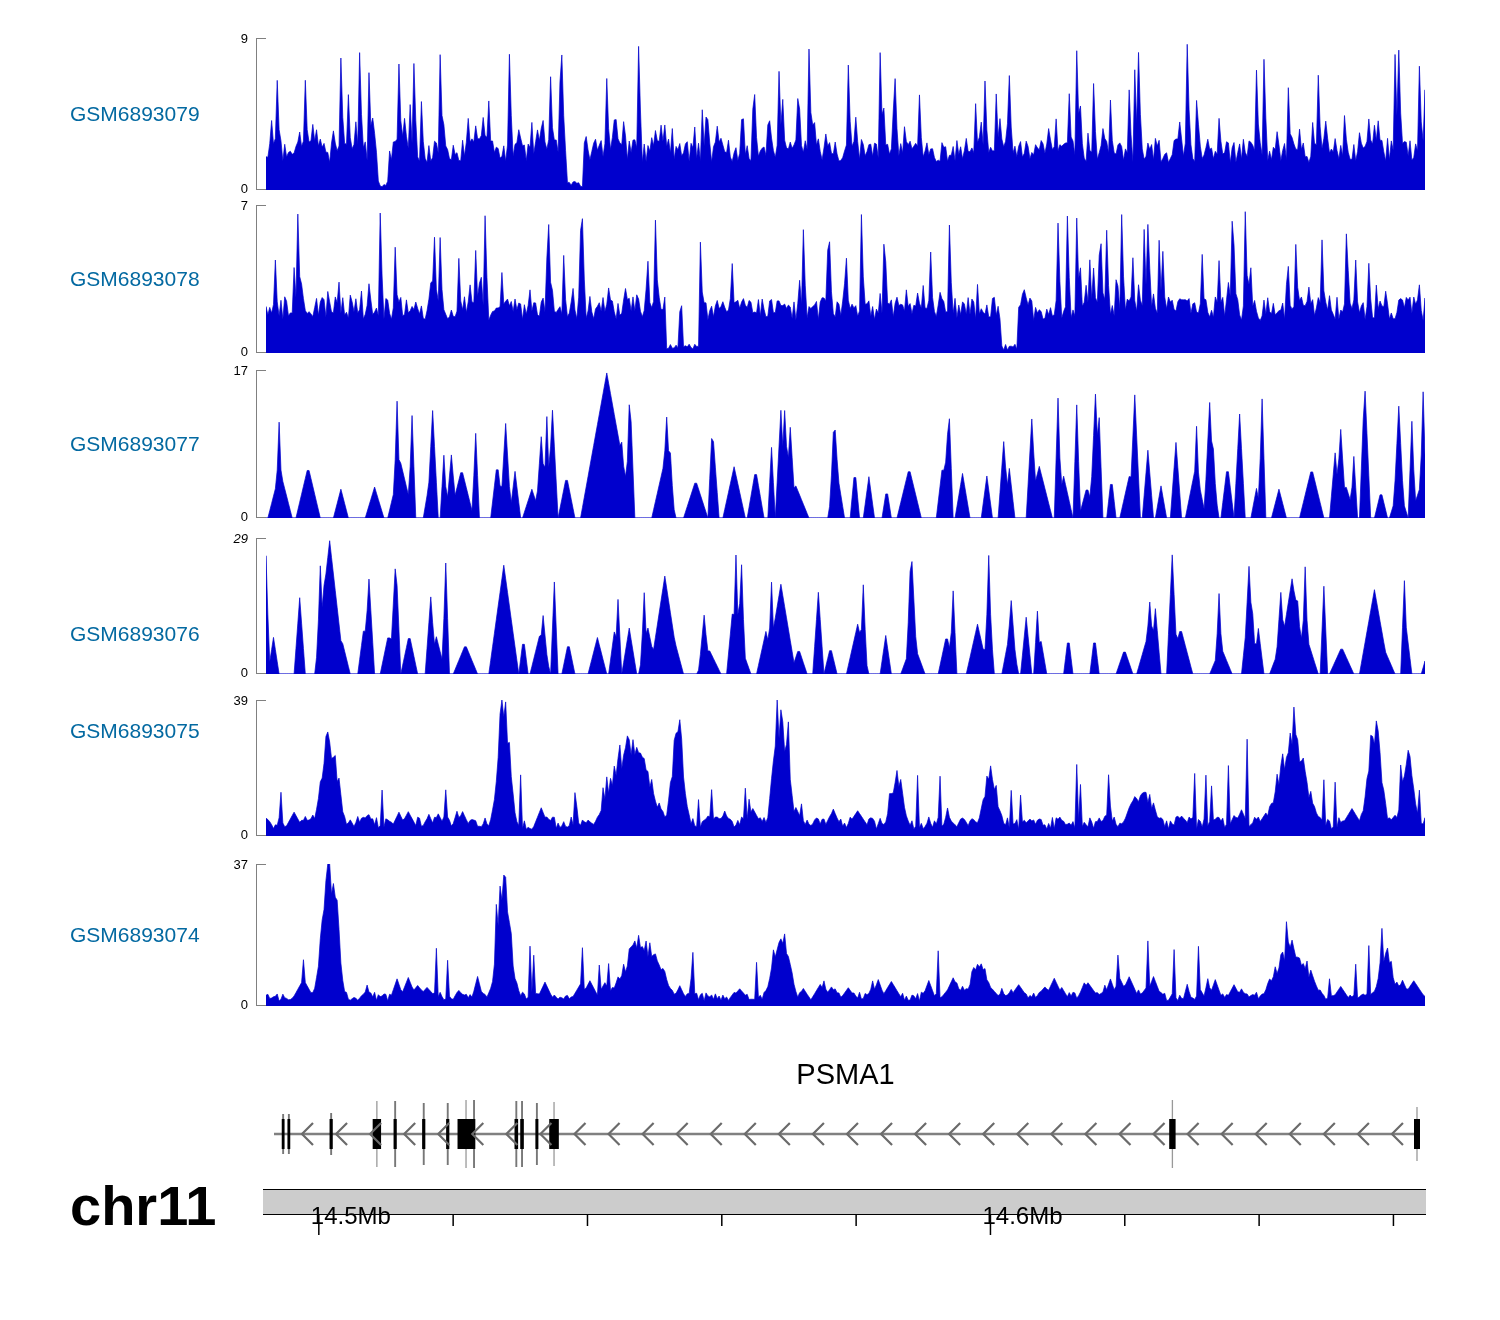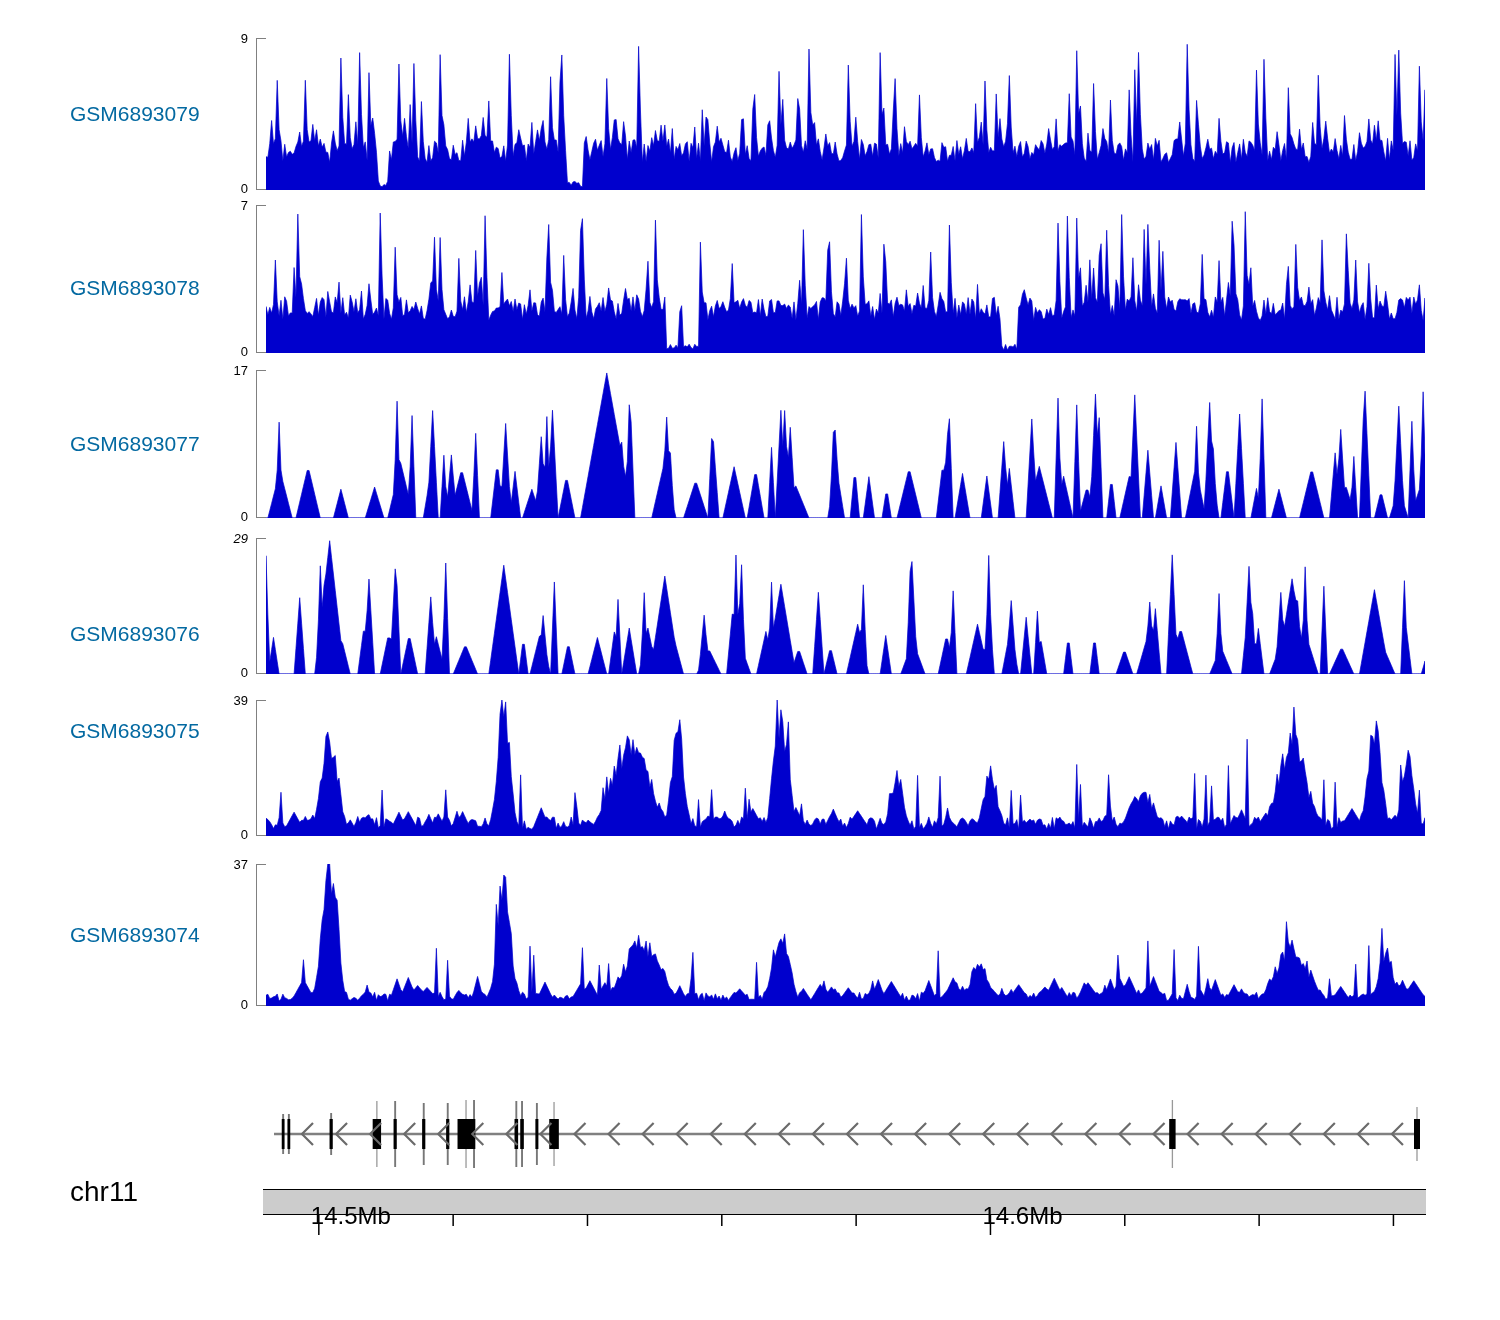--- a/index.html
+++ b/index.html
@@ -83,24 +83,25 @@
     width: 1159px;
     height: 78px;
   }
   .gene-model svg { display: block; }
 
   
   .chrom-label {
     position: absolute;
     left: 70px;
     top: 1178px;
-    font-size: 28px;
+    font-size: 56px;
     line-height: 1;
     color: #000;
     white-space: nowrap;
+    font-weight: bold;
   }
   .ideogram {
     position: absolute;
     left: 263px;
     top: 1189px;
     width: 1163px;
     height: 26px;
     background: #cccccc;
     border-top: 1.6px solid #000000;
     border-bottom: 1.6px solid #000000;
@@ -133,21 +134,21 @@
       <div class="axis-bracket" style="top: 38px; height: 152px;"></div>
       <div class="axis-max" style="top: 32px;">9</div>
       <div class="axis-min" style="top: 182px;">0</div>
       <div class="plot" style="top: 38px; height: 152px;">
         <svg viewBox="0 0 1159 152" preserveAspectRatio="none" width="1159" height="152">
           <path d="M 0 152 L 0.00 118.75 L 1.87 119.22 L 3.74 105.66 L 5.62 82.50 L 7.49 105.66 L 9.36 100.42 L 11.23 42.37 L 13.11 91.70 L 14.98 102.89 L 16.85 123.10 L 18.72 106.27 L 20.60 118.96 L 22.47 114.40 L 24.34 113.26 L 26.21 116.36 L 28.09 115.07 L 29.96 108.44 L 31.83 104.01 L 33.70 94.03 L 35.58 108.52 L 37.45 103.07 L 39.32 42.25 L 41.19 91.64 L 43.06 104.07 L 44.94 102.80 L 46.81 86.40 L 48.68 102.80 L 50.55 91.75 L 52.43 108.03 L 54.30 101.11 L 56.17 109.19 L 58.04 105.39 L 59.92 114.16 L 61.79 114.43 L 63.66 124.49 L 65.53 105.00 L 67.41 92.86 L 69.28 105.08 L 71.15 112.68 L 73.02 107.98 L 74.89 20.02 L 76.77 79.41 L 78.64 105.39 L 80.51 106.13 L 82.38 56.63 L 84.26 99.55 L 86.13 110.75 L 88.00 106.54 L 89.87 83.81 L 91.75 106.54 L 93.62 14.62 L 95.49 76.44 L 97.36 109.49 L 99.24 103.88 L 101.11 122.19 L 102.98 34.67 L 104.85 87.47 L 106.73 80.00 L 108.60 95.31 L 110.47 114.21 L 112.34 142.95 L 114.21 147.89 L 116.09 148.79 L 117.96 146.56 L 119.83 147.43 L 121.70 143.25 L 123.58 112.97 L 125.45 121.67 L 127.32 104.00 L 129.19 103.57 L 131.07 101.26 L 132.94 26.01 L 134.81 82.71 L 136.68 98.26 L 138.56 80.35 L 140.43 98.26 L 142.30 110.42 L 144.17 66.58 L 146.05 105.02 L 147.92 25.51 L 149.79 82.43 L 151.66 118.84 L 153.53 123.23 L 155.41 63.56 L 157.28 103.36 L 159.15 120.33 L 161.02 124.60 L 162.90 107.59 L 164.77 122.98 L 166.64 119.62 L 168.51 103.20 L 170.39 104.92 L 172.26 114.99 L 174.13 16.67 L 176.00 77.57 L 177.88 86.75 L 179.75 107.97 L 181.62 111.60 L 183.49 120.61 L 185.37 121.72 L 187.24 107.21 L 189.11 116.40 L 190.98 114.70 L 192.85 122.39 L 194.73 122.74 L 196.60 102.22 L 198.47 118.04 L 200.34 104.26 L 202.22 80.39 L 204.09 104.12 L 205.96 100.85 L 207.83 103.91 L 209.71 87.87 L 211.58 100.57 L 213.45 100.92 L 215.32 97.59 L 217.20 79.45 L 219.07 97.59 L 220.94 99.24 L 222.81 62.95 L 224.68 103.02 L 226.56 102.98 L 228.43 114.56 L 230.30 109.15 L 232.17 110.50 L 234.05 120.12 L 235.92 118.46 L 237.79 107.83 L 239.66 123.13 L 241.54 107.06 L 243.41 16.25 L 245.28 77.34 L 247.15 118.24 L 249.03 106.29 L 250.90 104.73 L 252.77 91.72 L 254.64 99.96 L 256.52 107.79 L 258.39 106.99 L 260.26 122.73 L 262.13 106.04 L 264.00 109.60 L 265.88 84.43 L 267.75 115.83 L 269.62 103.77 L 271.49 91.91 L 273.37 102.57 L 275.24 90.32 L 277.11 82.48 L 278.98 103.91 L 280.86 111.22 L 282.73 101.64 L 284.60 38.72 L 286.47 89.69 L 288.35 101.96 L 290.22 101.97 L 292.09 114.04 L 293.96 44.09 L 295.84 16.98 L 297.71 77.74 L 299.58 112.64 L 301.45 144.39 L 303.32 144.42 L 305.20 147.16 L 307.07 143.89 L 308.94 143.51 L 310.81 145.25 L 312.69 144.73 L 314.56 148.24 L 316.43 148.83 L 318.30 104.99 L 320.18 98.52 L 322.05 111.89 L 323.92 121.84 L 325.79 113.51 L 327.67 105.18 L 329.54 101.21 L 331.41 112.22 L 333.28 107.28 L 335.16 102.59 L 337.03 118.53 L 338.90 105.75 L 340.77 40.51 L 342.64 90.68 L 344.52 111.47 L 346.39 99.45 L 348.26 81.93 L 350.13 81.59 L 352.01 100.76 L 353.88 105.05 L 355.75 106.43 L 357.62 83.65 L 359.50 97.88 L 361.37 121.51 L 363.24 103.02 L 365.11 114.56 L 366.99 102.08 L 368.86 101.87 L 370.73 109.64 L 372.60 8.38 L 374.47 73.01 L 376.35 124.19 L 378.22 106.02 L 380.09 123.40 L 381.96 107.56 L 383.84 113.24 L 385.71 99.66 L 387.58 107.42 L 389.45 92.56 L 391.33 102.65 L 393.20 103.35 L 395.07 87.13 L 396.94 103.35 L 398.82 86.97 L 400.69 108.18 L 402.56 101.11 L 404.43 115.10 L 406.31 90.54 L 408.18 121.27 L 410.05 108.38 L 411.92 111.69 L 413.79 105.54 L 415.67 118.00 L 417.54 114.72 L 419.41 105.91 L 421.28 103.69 L 423.16 123.43 L 425.03 105.32 L 426.90 109.87 L 428.77 88.99 L 430.65 120.50 L 432.52 105.21 L 434.39 122.69 L 436.26 71.74 L 438.14 107.86 L 440.01 79.01 L 441.88 81.65 L 443.75 105.10 L 445.63 124.00 L 447.50 108.81 L 449.37 104.12 L 451.24 88.16 L 453.11 104.12 L 454.99 100.25 L 456.86 106.96 L 458.73 113.85 L 460.60 114.55 L 462.48 102.21 L 464.35 119.05 L 466.22 123.49 L 468.09 114.82 L 469.97 109.68 L 471.84 122.51 L 473.71 115.34 L 475.58 81.57 L 477.46 80.84 L 479.33 116.42 L 481.20 107.69 L 483.07 120.41 L 484.95 122.74 L 486.82 71.11 L 488.69 56.50 L 490.56 99.47 L 492.43 118.14 L 494.31 113.01 L 496.18 110.16 L 498.05 108.99 L 499.92 117.38 L 501.80 86.96 L 503.67 82.76 L 505.54 100.07 L 507.41 112.59 L 509.29 119.33 L 511.16 107.35 L 513.03 33.35 L 514.90 86.74 L 516.78 61.36 L 518.65 102.15 L 520.52 109.85 L 522.39 111.01 L 524.26 104.08 L 526.14 110.25 L 528.01 106.95 L 529.88 101.95 L 531.75 60.54 L 533.63 71.08 L 535.50 107.50 L 537.37 114.13 L 539.24 102.76 L 541.12 111.21 L 542.99 11.04 L 544.86 74.47 L 546.73 87.12 L 548.61 84.58 L 550.48 107.06 L 552.35 100.85 L 554.22 113.39 L 556.10 121.77 L 557.97 109.98 L 559.84 95.97 L 561.71 108.21 L 563.58 104.60 L 565.46 115.18 L 567.33 115.99 L 569.20 103.99 L 571.07 115.99 L 572.95 122.96 L 574.82 122.39 L 576.69 119.62 L 578.56 112.97 L 580.44 107.03 L 582.31 27.06 L 584.18 83.28 L 586.05 108.30 L 587.93 103.45 L 589.80 79.17 L 591.67 103.45 L 593.54 121.14 L 595.42 101.48 L 597.29 106.41 L 599.16 117.80 L 601.03 113.59 L 602.90 106.63 L 604.78 106.17 L 606.65 118.29 L 608.52 105.16 L 610.39 106.10 L 612.27 119.90 L 614.14 14.62 L 616.01 76.44 L 617.88 70.06 L 619.76 106.93 L 621.63 106.34 L 623.50 116.23 L 625.37 110.74 L 627.25 73.03 L 629.12 40.61 L 630.99 90.74 L 632.86 117.77 L 634.74 105.62 L 636.61 114.91 L 638.48 88.71 L 640.35 103.39 L 642.22 106.75 L 644.10 103.18 L 645.97 110.84 L 647.84 108.19 L 649.71 105.35 L 651.59 108.34 L 653.46 56.90 L 655.33 99.70 L 657.20 118.86 L 659.08 112.94 L 660.95 104.89 L 662.82 116.77 L 664.69 110.89 L 666.57 110.76 L 668.44 119.51 L 670.31 123.54 L 672.18 122.15 L 674.05 123.27 L 675.93 104.63 L 677.80 109.29 L 679.67 108.72 L 681.54 123.15 L 683.42 117.33 L 685.29 117.17 L 687.16 108.50 L 689.03 122.71 L 690.91 102.56 L 692.78 116.45 L 694.65 108.76 L 696.52 120.75 L 698.40 112.50 L 700.27 100.42 L 702.14 113.32 L 704.01 113.80 L 705.89 109.93 L 707.76 114.64 L 709.63 65.65 L 711.50 104.51 L 713.37 99.16 L 715.25 84.11 L 717.12 106.74 L 718.99 42.98 L 720.86 92.04 L 722.74 114.56 L 724.61 109.31 L 726.48 112.93 L 728.35 112.66 L 730.23 55.95 L 732.10 99.17 L 733.97 80.63 L 735.84 101.03 L 737.72 108.87 L 739.59 103.21 L 741.46 85.75 L 743.33 37.55 L 745.21 89.05 L 747.08 114.67 L 748.95 108.16 L 750.82 118.64 L 752.69 108.23 L 754.57 103.57 L 756.44 119.11 L 758.31 115.36 L 760.18 103.14 L 762.06 108.42 L 763.93 120.78 L 765.80 114.44 L 767.67 116.70 L 769.55 106.68 L 771.42 109.87 L 773.29 111.71 L 775.16 102.56 L 777.04 105.79 L 778.91 115.18 L 780.78 105.94 L 782.65 90.59 L 784.53 101.93 L 786.40 111.59 L 788.27 108.68 L 790.14 80.90 L 792.01 112.90 L 793.89 106.66 L 795.76 108.32 L 797.63 106.29 L 799.50 105.07 L 801.38 104.78 L 803.25 55.69 L 805.12 99.03 L 806.99 103.10 L 808.87 116.77 L 810.74 12.73 L 812.61 75.40 L 814.48 67.98 L 816.36 105.79 L 818.23 120.13 L 820.10 123.46 L 821.97 95.13 L 823.84 112.32 L 825.72 114.28 L 827.59 45.52 L 829.46 93.44 L 831.33 121.26 L 833.21 114.70 L 835.08 107.61 L 836.95 90.59 L 838.82 100.59 L 840.70 103.59 L 842.57 115.05 L 844.44 62.00 L 846.31 102.50 L 848.19 114.89 L 850.06 116.12 L 851.93 106.94 L 853.80 104.89 L 855.68 108.55 L 857.55 122.35 L 859.42 110.89 L 861.29 114.81 L 863.16 51.87 L 865.04 96.93 L 866.91 123.75 L 868.78 31.76 L 870.65 85.87 L 872.53 14.43 L 874.40 76.34 L 876.27 110.93 L 878.14 121.26 L 880.02 118.35 L 881.89 105.07 L 883.76 111.32 L 885.63 106.55 L 887.51 122.04 L 889.38 100.39 L 891.25 108.04 L 893.12 102.27 L 895.00 123.97 L 896.87 120.50 L 898.74 116.35 L 900.61 114.81 L 902.48 124.57 L 904.36 120.55 L 906.23 116.72 L 908.10 102.54 L 909.97 101.02 L 911.85 100.98 L 913.72 83.98 L 915.59 100.98 L 917.46 117.99 L 919.34 105.16 L 921.21 6.30 L 923.08 71.87 L 924.95 106.83 L 926.83 120.55 L 928.70 123.49 L 930.57 62.43 L 932.44 86.21 L 934.32 108.14 L 936.19 120.42 L 938.06 117.12 L 939.93 109.65 L 941.80 101.18 L 943.68 111.27 L 945.55 110.13 L 947.42 120.79 L 949.29 113.31 L 951.17 116.19 L 953.04 80.37 L 954.91 103.22 L 956.78 116.06 L 958.66 114.54 L 960.53 103.75 L 962.40 104.95 L 964.27 124.62 L 966.15 109.81 L 968.02 104.51 L 969.89 124.25 L 971.76 114.45 L 973.63 105.93 L 975.51 121.04 L 977.38 101.28 L 979.25 114.37 L 981.12 118.38 L 983.00 102.92 L 984.87 104.26 L 986.74 107.25 L 988.61 112.41 L 990.49 32.11 L 992.36 86.06 L 994.23 104.88 L 996.10 116.66 L 997.98 21.31 L 999.85 80.12 L 1001.72 122.40 L 1003.59 113.15 L 1005.47 121.63 L 1007.34 109.25 L 1009.21 111.57 L 1011.08 93.68 L 1012.95 106.81 L 1014.83 122.72 L 1016.70 112.47 L 1018.57 105.50 L 1020.44 121.64 L 1022.32 49.68 L 1024.19 95.72 L 1026.06 99.51 L 1027.93 105.99 L 1029.81 111.14 L 1031.68 111.40 L 1033.55 91.10 L 1035.42 111.40 L 1037.30 104.98 L 1039.17 118.85 L 1041.04 118.49 L 1042.91 124.52 L 1044.79 118.24 L 1046.66 84.47 L 1048.53 105.33 L 1050.40 106.65 L 1052.27 37.19 L 1054.15 88.86 L 1056.02 110.53 L 1057.89 100.35 L 1059.76 83.14 L 1061.64 100.35 L 1063.51 115.01 L 1065.38 111.04 L 1067.25 113.97 L 1069.13 100.60 L 1071.00 112.52 L 1072.87 120.75 L 1074.74 107.45 L 1076.62 117.84 L 1078.49 77.54 L 1080.36 101.22 L 1082.23 114.29 L 1084.11 121.26 L 1085.98 121.35 L 1087.85 106.52 L 1089.72 122.86 L 1091.59 113.50 L 1093.47 94.71 L 1095.34 105.19 L 1097.21 110.04 L 1099.08 108.41 L 1100.96 103.44 L 1102.83 80.96 L 1104.70 102.02 L 1106.57 105.97 L 1108.45 87.24 L 1110.32 102.20 L 1112.19 82.84 L 1114.06 102.20 L 1115.94 102.41 L 1117.81 113.88 L 1119.68 122.98 L 1121.55 100.33 L 1123.42 121.81 L 1125.30 102.92 L 1127.17 112.13 L 1129.04 16.47 L 1130.91 77.46 L 1132.79 12.12 L 1134.66 75.06 L 1136.53 105.38 L 1138.40 103.57 L 1140.28 104.21 L 1142.15 117.72 L 1144.02 102.81 L 1145.89 122.16 L 1147.77 119.45 L 1149.64 105.90 L 1151.51 112.71 L 1153.38 28.18 L 1155.26 83.90 L 1157.13 102.87 L 1159.00 51.84 L 1159 152 Z" fill="#0000CD" stroke="#0000CD" stroke-width="0.7"></path>
         </svg>
       </div>
     </div>
   <div class="track" id="track-1" style="top: 0px; height: 1px;">
-      <div class="track-label" style="top: 277px;">GSM6893078</div>
+      <div class="track-label" style="top: 268px;">GSM6893078</div>
       <div class="axis-bracket" style="top: 205px; height: 148px;"></div>
       <div class="axis-max" style="top: 199px;">7</div>
       <div class="axis-min" style="top: 345px;">0</div>
       <div class="plot" style="top: 205px; height: 148px;">
         <svg viewBox="0 0 1159 148" preserveAspectRatio="none" width="1159" height="148">
           <path d="M 0 148 L 0.00 101.56 L 1.87 109.83 L 3.74 102.39 L 5.62 108.11 L 7.49 99.42 L 9.36 55.01 L 11.23 96.85 L 13.11 110.76 L 14.98 95.27 L 16.85 114.19 L 18.72 91.79 L 20.60 96.23 L 22.47 110.90 L 24.34 107.91 L 26.21 107.96 L 28.09 62.54 L 29.96 92.43 L 31.83 9.05 L 33.70 71.58 L 35.58 79.04 L 37.45 93.65 L 39.32 105.62 L 41.19 108.53 L 43.06 106.64 L 44.94 108.91 L 46.81 111.58 L 48.68 102.47 L 50.55 93.40 L 52.43 110.32 L 54.30 97.02 L 56.17 92.55 L 58.04 94.63 L 59.92 111.89 L 61.79 86.48 L 63.66 96.89 L 65.53 106.98 L 67.41 107.73 L 69.28 91.93 L 71.15 97.66 L 73.02 77.12 L 74.89 107.88 L 76.77 92.70 L 78.64 110.08 L 80.51 107.21 L 82.38 112.99 L 84.26 90.10 L 86.13 96.89 L 88.00 106.65 L 89.87 93.78 L 91.75 107.96 L 93.62 104.56 L 95.49 86.03 L 97.36 113.94 L 99.24 109.33 L 101.11 100.53 L 102.98 78.75 L 104.85 95.10 L 106.73 109.53 L 108.60 107.06 L 110.47 103.02 L 112.34 110.83 L 114.21 8.02 L 116.09 71.01 L 117.96 114.01 L 119.83 93.54 L 121.70 95.06 L 123.58 108.30 L 125.45 114.22 L 127.32 102.84 L 129.19 42.19 L 131.07 89.81 L 132.94 96.90 L 134.81 92.40 L 136.68 110.72 L 138.56 109.38 L 140.43 94.87 L 142.30 107.80 L 144.17 105.86 L 146.05 101.44 L 147.92 104.43 L 149.79 97.02 L 151.66 103.39 L 153.53 108.95 L 155.41 100.94 L 157.28 113.24 L 159.15 114.29 L 161.02 105.79 L 162.90 94.20 L 164.77 77.80 L 166.64 75.99 L 168.51 32.20 L 170.39 84.31 L 172.26 95.71 L 174.13 32.54 L 176.00 84.50 L 177.88 104.70 L 179.75 109.31 L 181.62 113.82 L 183.49 111.85 L 185.37 105.01 L 187.24 111.34 L 189.11 111.85 L 190.98 106.15 L 192.85 53.38 L 194.73 95.96 L 196.60 104.71 L 198.47 91.77 L 200.34 107.61 L 202.22 96.90 L 204.09 79.86 L 205.96 96.90 L 207.83 97.69 L 209.71 45.46 L 211.58 91.60 L 213.45 78.23 L 215.32 72.31 L 217.20 100.17 L 219.07 10.74 L 220.94 72.51 L 222.81 115.20 L 224.68 110.20 L 226.56 106.47 L 228.43 105.91 L 230.30 103.00 L 232.17 102.98 L 234.05 101.63 L 235.92 67.52 L 237.79 98.95 L 239.66 96.22 L 241.54 94.10 L 243.41 100.77 L 245.28 96.48 L 247.15 106.45 L 249.03 93.99 L 250.90 104.77 L 252.77 98.04 L 254.64 98.94 L 256.52 114.54 L 258.39 99.71 L 260.26 109.18 L 262.13 100.46 L 264.00 84.85 L 265.88 105.90 L 267.75 97.74 L 269.62 97.93 L 271.49 109.85 L 273.37 111.29 L 275.24 97.03 L 277.11 93.12 L 278.98 106.70 L 280.86 52.95 L 282.73 19.52 L 284.60 77.34 L 286.47 85.32 L 288.35 106.22 L 290.22 107.48 L 292.09 104.48 L 293.96 101.70 L 295.84 109.04 L 297.71 50.41 L 299.58 94.32 L 301.45 111.65 L 303.32 108.10 L 305.20 96.92 L 307.07 83.45 L 308.94 104.97 L 310.81 113.71 L 312.69 92.15 L 314.56 25.47 L 316.43 13.67 L 318.30 74.12 L 320.18 113.13 L 322.05 105.89 L 323.92 91.44 L 325.79 106.81 L 327.67 113.71 L 329.54 103.91 L 331.41 101.33 L 333.28 97.73 L 335.16 106.24 L 337.03 92.54 L 338.90 106.47 L 340.77 99.20 L 342.64 82.94 L 344.52 95.07 L 346.39 96.10 L 348.26 106.83 L 350.13 113.88 L 352.01 98.43 L 353.88 110.23 L 355.75 108.24 L 357.62 94.98 L 359.50 83.50 L 361.37 94.48 L 363.24 93.27 L 365.11 105.94 L 366.99 91.92 L 368.86 105.94 L 370.73 89.81 L 372.60 94.04 L 374.47 106.23 L 376.35 111.72 L 378.22 105.44 L 380.09 84.16 L 381.96 56.21 L 383.84 97.51 L 385.71 102.53 L 387.58 96.42 L 389.45 15.11 L 391.33 74.91 L 393.20 92.26 L 395.07 104.32 L 396.94 104.62 L 398.82 92.05 L 400.69 143.81 L 402.56 143.30 L 404.43 139.55 L 406.31 143.18 L 408.18 142.90 L 410.05 140.16 L 411.92 142.69 L 413.79 106.78 L 415.67 100.69 L 417.54 141.70 L 419.41 140.76 L 421.28 141.87 L 423.16 139.21 L 425.03 142.38 L 426.90 143.88 L 428.77 139.30 L 430.65 141.50 L 432.52 141.16 L 434.39 37.12 L 436.26 87.01 L 438.14 97.85 L 440.01 97.87 L 441.88 114.67 L 443.75 105.64 L 445.63 101.18 L 447.50 111.72 L 449.37 100.91 L 451.24 95.46 L 453.11 103.61 L 454.99 101.49 L 456.86 96.71 L 458.73 102.31 L 460.60 106.85 L 462.48 105.08 L 464.35 93.57 L 466.22 58.57 L 468.09 97.87 L 469.97 96.81 L 471.84 95.30 L 473.71 103.33 L 475.58 97.07 L 477.46 93.61 L 479.33 100.13 L 481.20 102.50 L 483.07 95.47 L 484.95 97.17 L 486.82 107.68 L 488.69 107.05 L 490.56 107.80 L 492.43 94.57 L 494.31 110.90 L 496.18 94.05 L 498.05 104.31 L 499.92 111.84 L 501.80 111.26 L 503.67 95.97 L 505.54 94.50 L 507.41 107.69 L 509.29 107.48 L 511.16 95.92 L 513.03 95.89 L 514.90 100.57 L 516.78 100.62 L 518.65 99.04 L 520.52 103.44 L 522.39 100.09 L 524.26 101.94 L 526.14 113.52 L 528.01 96.91 L 529.88 114.88 L 531.75 98.74 L 533.63 75.25 L 535.50 99.60 L 537.37 24.66 L 539.24 80.16 L 541.12 112.90 L 542.99 101.54 L 544.86 103.52 L 546.73 101.50 L 548.61 99.92 L 550.48 96.44 L 552.35 114.38 L 554.22 97.06 L 556.10 92.75 L 557.97 92.96 L 559.84 95.76 L 561.71 45.18 L 563.58 36.78 L 565.46 86.83 L 567.33 108.56 L 569.20 112.02 L 571.07 96.77 L 572.95 99.23 L 574.82 110.49 L 576.69 96.07 L 578.56 78.75 L 580.44 53.16 L 582.31 95.18 L 584.18 103.59 L 586.05 99.17 L 587.93 102.89 L 589.80 100.65 L 591.67 111.28 L 593.54 105.90 L 595.42 9.54 L 597.29 71.85 L 599.16 99.19 L 601.03 98.85 L 602.90 95.86 L 604.78 111.33 L 606.65 101.56 L 608.52 114.60 L 610.39 104.06 L 612.27 108.31 L 614.14 88.46 L 616.01 108.31 L 617.88 39.20 L 619.76 56.96 L 621.63 97.93 L 623.50 99.14 L 625.37 94.87 L 627.25 111.85 L 629.12 98.35 L 630.99 92.18 L 632.86 100.57 L 634.74 99.24 L 636.61 99.92 L 638.48 105.90 L 640.35 84.85 L 642.22 101.52 L 644.10 98.59 L 645.97 108.71 L 647.84 100.26 L 649.71 101.10 L 651.59 88.02 L 653.46 98.17 L 655.33 102.98 L 657.20 80.48 L 659.08 102.98 L 660.95 103.43 L 662.82 95.44 L 664.69 47.03 L 666.57 92.47 L 668.44 106.46 L 670.31 111.47 L 672.18 100.23 L 674.05 87.32 L 675.93 93.67 L 677.80 96.61 L 679.67 107.25 L 681.54 106.28 L 683.42 20.03 L 685.29 77.61 L 687.16 108.34 L 689.03 93.35 L 690.91 112.82 L 692.78 100.05 L 694.65 109.66 L 696.52 96.87 L 698.40 99.09 L 700.27 109.27 L 702.14 92.60 L 704.01 109.53 L 705.89 94.04 L 707.76 96.90 L 709.63 113.70 L 711.50 79.40 L 713.37 108.88 L 715.25 103.71 L 717.12 107.19 L 718.99 109.08 L 720.86 99.91 L 722.74 111.96 L 724.61 111.74 L 726.48 93.45 L 728.35 92.36 L 730.23 110.15 L 732.10 101.27 L 733.97 113.97 L 735.84 140.98 L 737.72 144.89 L 739.59 139.47 L 741.46 145.02 L 743.33 141.29 L 745.21 141.17 L 747.08 141.96 L 748.95 139.31 L 750.82 144.25 L 752.69 102.33 L 754.57 99.75 L 756.44 89.28 L 758.31 84.68 L 760.18 92.76 L 762.06 99.98 L 763.93 93.09 L 765.80 95.95 L 767.67 115.42 L 769.55 102.42 L 771.42 107.92 L 773.29 104.76 L 775.16 106.57 L 777.04 114.12 L 778.91 113.31 L 780.78 104.10 L 782.65 109.64 L 784.53 102.67 L 786.40 111.05 L 788.27 109.67 L 790.14 95.54 L 792.01 18.09 L 793.89 76.55 L 795.76 113.11 L 797.63 106.46 L 799.50 101.75 L 801.38 11.04 L 803.25 72.67 L 805.12 112.60 L 806.99 104.93 L 808.87 110.75 L 810.74 13.07 L 812.61 73.79 L 814.48 62.84 L 816.36 101.16 L 818.23 97.22 L 820.10 80.29 L 821.97 97.22 L 823.84 54.84 L 825.72 94.03 L 827.59 62.99 L 829.46 92.63 L 831.33 97.37 L 833.21 50.22 L 835.08 38.73 L 836.95 87.90 L 838.82 94.43 L 840.70 25.22 L 842.57 80.47 L 844.44 109.18 L 846.31 100.54 L 848.19 110.81 L 850.06 74.73 L 851.93 80.94 L 853.80 103.94 L 855.68 9.57 L 857.55 71.86 L 859.42 105.11 L 861.29 94.09 L 863.16 96.00 L 865.04 91.95 L 866.91 52.75 L 868.78 95.61 L 870.65 106.25 L 872.53 79.74 L 874.40 95.24 L 876.27 100.55 L 878.14 24.42 L 880.02 80.03 L 881.89 19.42 L 883.76 63.38 L 885.63 101.46 L 887.51 88.91 L 889.38 103.32 L 891.25 108.26 L 893.12 35.25 L 895.00 85.99 L 896.87 46.36 L 898.74 92.10 L 900.61 103.80 L 902.48 92.02 L 904.36 97.09 L 906.23 95.17 L 908.10 104.45 L 909.97 106.01 L 911.85 96.69 L 913.72 93.79 L 915.59 94.74 L 917.46 94.86 L 919.34 94.69 L 921.21 95.96 L 923.08 93.60 L 924.95 108.28 L 926.83 98.86 L 928.70 97.71 L 930.57 107.02 L 932.44 107.94 L 934.32 98.78 L 936.19 49.40 L 938.06 93.77 L 939.93 94.75 L 941.80 107.35 L 943.68 111.91 L 945.55 105.29 L 947.42 112.37 L 949.29 91.96 L 951.17 97.16 L 953.04 55.61 L 954.91 97.19 L 956.78 92.39 L 958.66 111.26 L 960.53 94.79 L 962.40 77.44 L 964.27 91.35 L 966.15 16.20 L 968.02 40.11 L 969.89 88.66 L 971.76 94.74 L 973.63 109.94 L 975.51 114.98 L 977.38 100.91 L 979.25 6.68 L 981.12 70.28 L 983.00 79.57 L 984.87 62.78 L 986.74 101.13 L 988.61 95.45 L 990.49 106.25 L 992.36 112.91 L 994.23 115.39 L 996.10 110.92 L 997.98 95.09 L 999.85 109.25 L 1001.72 92.75 L 1003.59 106.60 L 1005.47 108.81 L 1007.34 98.36 L 1009.21 110.05 L 1011.08 107.64 L 1012.95 105.79 L 1014.83 105.06 L 1016.70 98.05 L 1018.57 114.18 L 1020.44 79.54 L 1022.32 61.37 L 1024.19 100.35 L 1026.06 104.14 L 1027.93 101.42 L 1029.81 39.40 L 1031.68 82.36 L 1033.55 95.59 L 1035.42 91.98 L 1037.30 100.22 L 1039.17 100.73 L 1041.04 96.42 L 1042.91 82.07 L 1044.79 98.56 L 1046.66 94.63 L 1048.53 110.44 L 1050.40 102.99 L 1052.27 92.62 L 1054.15 97.79 L 1056.02 34.89 L 1057.89 85.79 L 1059.76 97.20 L 1061.64 105.00 L 1063.51 90.67 L 1065.38 105.00 L 1067.25 109.32 L 1069.13 114.28 L 1071.00 92.24 L 1072.87 114.25 L 1074.74 105.00 L 1076.62 107.01 L 1078.49 98.88 L 1080.36 28.86 L 1082.23 65.58 L 1084.11 98.13 L 1085.98 103.45 L 1087.85 94.91 L 1089.72 55.02 L 1091.59 96.86 L 1093.47 107.84 L 1095.34 100.92 L 1097.21 97.63 L 1099.08 114.47 L 1100.96 101.82 L 1102.83 58.31 L 1104.70 94.01 L 1106.57 112.55 L 1108.45 113.09 L 1110.32 80.07 L 1112.19 103.92 L 1114.06 96.10 L 1115.94 100.90 L 1117.81 101.66 L 1119.68 86.21 L 1121.55 98.85 L 1123.42 114.00 L 1125.30 107.98 L 1127.17 113.63 L 1129.04 113.68 L 1130.91 107.45 L 1132.79 95.07 L 1134.66 93.61 L 1136.53 95.04 L 1138.40 102.79 L 1140.28 92.40 L 1142.15 94.94 L 1144.02 92.14 L 1145.89 108.23 L 1147.77 92.04 L 1149.64 99.16 L 1151.51 94.86 L 1153.38 79.83 L 1155.26 105.43 L 1157.13 115.41 L 1159.00 93.01 L 1159 148 Z" fill="#0000CD" stroke="#0000CD" stroke-width="0.7"></path>
         </svg>
       </div>
     </div>
   <div class="track" id="track-2" style="top: 0px; height: 1px;">
@@ -188,20 +189,21 @@
       <div class="axis-bracket" style="top: 864px; height: 142px;"></div>
       <div class="axis-max" style="top: 858px;">37</div>
       <div class="axis-min" style="top: 998px;">0</div>
       <div class="plot" style="top: 864px; height: 142px;">
         <svg viewBox="0 0 1159 142" preserveAspectRatio="none" width="1159" height="142">
           <path d="M 0 142 L 0.00 131.23 L 1.87 130.31 L 3.74 134.49 L 5.62 134.01 L 7.49 132.74 L 9.36 132.31 L 11.23 129.98 L 13.11 136.96 L 14.98 135.26 L 16.85 130.14 L 18.72 133.70 L 20.60 134.41 L 22.47 135.78 L 24.34 135.55 L 26.21 134.24 L 28.09 131.98 L 29.96 128.64 L 31.83 125.30 L 33.70 121.95 L 35.58 118.61 L 37.45 95.72 L 39.32 118.61 L 41.19 121.95 L 43.06 125.30 L 44.94 128.64 L 46.81 128.52 L 48.68 124.34 L 50.55 113.51 L 52.43 102.27 L 54.30 74.75 L 56.17 55.88 L 58.04 45.48 L 59.92 16.64 L 61.79 0.00 L 63.66 0.00 L 65.53 30.04 L 67.41 19.53 L 69.28 33.20 L 71.15 36.21 L 73.02 65.28 L 74.89 99.05 L 76.77 116.39 L 78.64 127.61 L 80.51 128.40 L 82.38 135.29 L 84.26 136.17 L 86.13 134.72 L 88.00 133.41 L 89.87 134.34 L 91.75 136.19 L 93.62 134.13 L 95.49 131.78 L 97.36 130.27 L 99.24 128.05 L 101.11 121.07 L 102.98 128.05 L 104.85 129.03 L 106.73 132.91 L 108.60 128.31 L 110.47 136.35 L 112.34 130.69 L 114.21 132.60 L 116.09 131.98 L 117.96 129.94 L 119.83 130.29 L 121.70 136.87 L 123.58 130.22 L 125.45 131.14 L 127.32 125.71 L 129.19 120.28 L 131.07 114.84 L 132.94 120.28 L 134.81 125.71 L 136.68 127.74 L 138.56 122.98 L 140.43 118.23 L 142.30 113.47 L 144.17 118.23 L 146.05 122.98 L 147.92 126.02 L 149.79 123.74 L 151.66 121.46 L 153.53 123.74 L 155.41 126.02 L 157.28 127.53 L 159.15 125.46 L 161.02 123.39 L 162.90 125.46 L 164.77 127.53 L 166.64 129.60 L 168.51 129.07 L 170.39 84.26 L 172.26 132.76 L 174.13 128.33 L 176.00 132.56 L 177.88 135.71 L 179.75 135.09 L 181.62 96.24 L 183.49 132.22 L 185.37 134.83 L 187.24 135.32 L 189.11 131.73 L 190.98 128.57 L 192.85 126.40 L 194.73 128.64 L 196.60 130.31 L 198.47 131.00 L 200.34 130.27 L 202.22 133.75 L 204.09 130.62 L 205.96 133.08 L 207.83 127.22 L 209.71 119.83 L 211.58 112.44 L 213.45 119.83 L 215.32 127.22 L 217.20 129.42 L 219.07 130.43 L 220.94 133.15 L 222.81 128.72 L 224.68 124.29 L 226.56 117.44 L 228.43 100.08 L 230.30 40.39 L 232.17 61.83 L 234.05 22.10 L 235.92 36.12 L 237.79 11.06 L 239.66 13.24 L 241.54 47.90 L 243.41 58.56 L 245.28 69.61 L 247.15 102.04 L 249.03 114.54 L 250.90 119.07 L 252.77 126.71 L 254.64 131.63 L 256.52 128.17 L 258.39 129.97 L 260.26 135.08 L 262.13 133.15 L 264.00 82.11 L 265.88 128.21 L 267.75 91.18 L 269.62 129.50 L 271.49 129.67 L 273.37 130.06 L 275.24 126.08 L 277.11 122.10 L 278.98 118.12 L 280.86 122.10 L 282.73 126.08 L 284.60 130.06 L 286.47 133.20 L 288.35 131.00 L 290.22 133.20 L 292.09 135.03 L 293.96 133.17 L 295.84 133.80 L 297.71 134.91 L 299.58 131.97 L 301.45 131.42 L 303.32 134.79 L 305.20 132.99 L 307.07 132.52 L 308.94 129.36 L 310.81 126.20 L 312.69 123.03 L 314.56 119.87 L 316.43 83.69 L 318.30 125.26 L 320.18 123.95 L 322.05 120.34 L 323.92 116.73 L 325.79 120.34 L 327.67 123.95 L 329.54 127.56 L 331.41 131.17 L 333.28 101.03 L 335.16 125.34 L 337.03 122.01 L 338.90 118.68 L 340.77 122.01 L 342.64 99.57 L 344.52 126.71 L 346.39 123.48 L 348.26 124.00 L 350.13 118.84 L 352.01 112.89 L 353.88 115.09 L 355.75 111.58 L 357.62 100.22 L 359.50 107.90 L 361.37 101.94 L 363.24 84.91 L 365.11 82.89 L 366.99 80.88 L 368.86 76.93 L 370.73 83.92 L 372.60 71.32 L 374.47 83.62 L 376.35 82.61 L 378.22 86.44 L 380.09 77.03 L 381.96 92.45 L 383.84 78.79 L 385.71 92.44 L 387.58 90.70 L 389.45 89.91 L 391.33 96.89 L 393.20 100.99 L 395.07 105.76 L 396.94 104.44 L 398.82 107.52 L 400.69 115.55 L 402.56 121.45 L 404.43 124.59 L 406.31 126.34 L 408.18 130.13 L 410.05 129.27 L 411.92 125.73 L 413.79 121.66 L 415.67 125.73 L 417.54 129.79 L 419.41 132.41 L 421.28 129.85 L 423.16 129.39 L 425.03 114.72 L 426.90 88.37 L 428.77 129.80 L 430.65 129.22 L 432.52 135.68 L 434.39 130.87 L 436.26 129.30 L 438.14 136.83 L 440.01 128.90 L 441.88 131.89 L 443.75 132.91 L 445.63 130.89 L 447.50 135.37 L 449.37 129.85 L 451.24 134.68 L 453.11 132.01 L 454.99 136.19 L 456.86 131.09 L 458.73 134.72 L 460.60 132.99 L 462.48 136.41 L 464.35 133.46 L 466.22 130.94 L 468.09 128.40 L 469.97 129.09 L 471.84 126.93 L 473.71 124.78 L 475.58 126.93 L 477.46 129.09 L 479.33 131.24 L 481.20 130.33 L 483.07 135.54 L 484.95 135.20 L 486.82 135.28 L 488.69 135.33 L 490.56 98.32 L 492.43 133.37 L 494.31 131.30 L 496.18 135.30 L 498.05 128.47 L 499.92 126.58 L 501.80 122.75 L 503.67 114.61 L 505.54 103.95 L 507.41 85.85 L 509.29 92.90 L 511.16 85.54 L 513.03 78.39 L 514.90 74.84 L 516.78 79.42 L 518.65 69.91 L 520.52 89.53 L 522.39 92.51 L 524.26 100.40 L 526.14 108.90 L 528.01 120.31 L 529.88 127.44 L 531.75 133.13 L 533.63 128.70 L 535.50 127.37 L 537.37 124.45 L 539.24 127.37 L 541.12 130.30 L 542.99 132.96 L 544.86 135.83 L 546.73 132.75 L 548.61 129.66 L 550.48 126.58 L 552.35 123.49 L 554.22 120.41 L 556.10 123.49 L 557.97 116.89 L 559.84 125.26 L 561.71 128.28 L 563.58 125.63 L 565.46 122.90 L 567.33 125.63 L 569.20 124.90 L 571.07 128.83 L 572.95 128.94 L 574.82 133.21 L 576.69 131.56 L 578.56 128.96 L 580.44 126.35 L 582.31 123.74 L 584.18 126.35 L 586.05 128.96 L 587.93 128.97 L 589.80 132.10 L 591.67 134.05 L 593.54 128.26 L 595.42 135.01 L 597.29 134.49 L 599.16 129.44 L 601.03 130.70 L 602.90 129.39 L 604.78 125.27 L 606.65 116.91 L 608.52 125.27 L 610.39 120.85 L 612.27 115.57 L 614.14 120.85 L 616.01 126.14 L 617.88 129.75 L 619.76 126.68 L 621.63 123.62 L 623.50 120.55 L 625.37 117.49 L 627.25 120.55 L 629.12 123.62 L 630.99 126.68 L 632.86 129.75 L 634.74 132.81 L 636.61 129.22 L 638.48 136.17 L 640.35 132.07 L 642.22 136.23 L 644.10 136.10 L 645.97 131.12 L 647.84 131.86 L 649.71 134.81 L 651.59 129.56 L 653.46 136.89 L 655.33 128.16 L 657.20 129.33 L 659.08 126.72 L 660.95 121.62 L 662.82 116.53 L 664.69 121.62 L 666.57 126.72 L 668.44 131.81 L 670.31 129.66 L 672.18 86.80 L 674.05 133.84 L 675.93 132.78 L 677.80 130.48 L 679.67 128.17 L 681.54 125.87 L 683.42 121.84 L 685.29 117.81 L 687.16 113.78 L 689.03 117.81 L 690.91 119.04 L 692.78 124.78 L 694.65 126.17 L 696.52 122.21 L 698.40 126.17 L 700.27 124.67 L 702.14 125.08 L 704.01 120.54 L 705.89 107.63 L 707.76 103.49 L 709.63 105.81 L 711.50 100.30 L 713.37 102.95 L 715.25 99.83 L 717.12 105.69 L 718.99 104.59 L 720.86 115.83 L 722.74 118.56 L 724.61 123.49 L 726.48 125.20 L 728.35 127.40 L 730.23 129.48 L 732.10 131.57 L 733.97 130.25 L 735.84 124.37 L 737.72 129.58 L 739.59 131.62 L 741.46 131.04 L 743.33 128.72 L 745.21 125.40 L 747.08 128.66 L 748.95 126.00 L 750.82 123.33 L 752.69 120.66 L 754.57 123.33 L 756.44 126.00 L 758.31 128.64 L 760.18 129.98 L 762.06 134.00 L 763.93 131.43 L 765.80 133.02 L 767.67 129.07 L 769.55 133.53 L 771.42 131.42 L 773.29 128.49 L 775.16 127.18 L 777.04 125.07 L 778.91 122.95 L 780.78 125.07 L 782.65 126.15 L 784.53 122.19 L 786.40 118.23 L 788.27 114.26 L 790.14 118.23 L 792.01 122.19 L 793.89 126.15 L 795.76 123.49 L 797.63 126.57 L 799.50 129.66 L 801.38 132.74 L 803.25 128.62 L 805.12 132.10 L 806.99 128.28 L 808.87 128.93 L 810.74 134.25 L 812.61 131.67 L 814.48 128.11 L 816.36 123.48 L 818.23 118.86 L 820.10 121.33 L 821.97 118.75 L 823.84 121.33 L 825.72 123.92 L 827.59 126.50 L 829.46 129.08 L 831.33 128.58 L 833.21 130.56 L 835.08 129.40 L 836.95 128.10 L 838.82 121.15 L 840.70 125.77 L 842.57 120.35 L 844.44 114.94 L 846.31 120.35 L 848.19 125.77 L 850.06 122.23 L 851.93 91.07 L 853.80 114.32 L 855.68 118.28 L 857.55 122.23 L 859.42 121.09 L 861.29 116.91 L 863.16 112.73 L 865.04 116.91 L 866.91 121.09 L 868.78 125.27 L 870.65 129.45 L 872.53 125.90 L 874.40 129.92 L 876.27 129.12 L 878.14 126.54 L 880.02 123.96 L 881.89 76.92 L 883.76 122.37 L 885.63 117.46 L 887.51 112.55 L 889.38 117.46 L 891.25 122.37 L 893.12 127.28 L 895.00 128.59 L 896.87 130.29 L 898.74 129.30 L 900.61 136.43 L 902.48 136.21 L 904.36 133.09 L 906.23 129.83 L 908.10 85.57 L 909.97 133.90 L 911.85 136.45 L 913.72 131.20 L 915.59 134.36 L 917.46 134.75 L 919.34 127.50 L 921.21 120.25 L 923.08 127.50 L 924.95 133.23 L 926.83 134.03 L 928.70 135.38 L 930.57 132.07 L 932.44 82.30 L 934.32 125.44 L 936.19 128.75 L 938.06 132.07 L 939.93 123.78 L 941.80 114.67 L 943.68 123.78 L 945.55 126.17 L 947.42 120.89 L 949.29 115.61 L 951.17 120.89 L 953.04 126.17 L 954.91 131.36 L 956.78 129.88 L 958.66 133.43 L 960.53 130.60 L 962.40 131.33 L 964.27 127.77 L 966.15 124.21 L 968.02 120.66 L 969.89 124.21 L 971.76 127.77 L 973.63 128.28 L 975.51 124.85 L 977.38 128.28 L 979.25 129.66 L 981.12 129.95 L 983.00 132.97 L 984.87 131.53 L 986.74 130.55 L 988.61 131.24 L 990.49 128.22 L 992.36 134.69 L 994.23 132.06 L 996.10 130.07 L 997.98 129.71 L 999.85 125.75 L 1001.72 119.62 L 1003.59 115.03 L 1005.47 116.73 L 1007.34 112.81 L 1009.21 102.79 L 1011.08 109.42 L 1012.95 104.00 L 1014.83 90.75 L 1016.70 87.97 L 1018.57 96.78 L 1020.44 57.69 L 1022.32 78.07 L 1024.19 83.28 L 1026.06 76.08 L 1027.93 84.75 L 1029.81 93.06 L 1031.68 93.18 L 1033.55 94.12 L 1035.42 101.26 L 1037.30 99.53 L 1039.17 104.73 L 1041.04 97.02 L 1042.91 113.32 L 1044.79 106.10 L 1046.66 111.76 L 1048.53 117.25 L 1050.40 121.98 L 1052.27 126.13 L 1054.15 126.02 L 1056.02 129.31 L 1057.89 131.48 L 1059.76 135.30 L 1061.64 133.89 L 1063.51 114.79 L 1065.38 131.64 L 1067.25 131.67 L 1069.13 130.80 L 1071.00 128.00 L 1072.87 125.20 L 1074.74 122.40 L 1076.62 125.20 L 1078.49 128.00 L 1080.36 130.80 L 1082.23 133.60 L 1084.11 131.09 L 1085.98 133.09 L 1087.85 130.91 L 1089.72 100.17 L 1091.59 134.02 L 1093.47 132.69 L 1095.34 131.09 L 1097.21 130.03 L 1099.08 131.36 L 1100.96 129.90 L 1102.83 81.57 L 1104.70 130.44 L 1106.57 128.85 L 1108.45 127.29 L 1110.32 122.57 L 1112.19 114.45 L 1114.06 98.63 L 1115.94 64.37 L 1117.81 97.62 L 1119.68 89.19 L 1121.55 83.99 L 1123.42 98.79 L 1125.30 97.35 L 1127.17 113.54 L 1129.04 120.28 L 1130.91 118.11 L 1132.79 122.09 L 1134.66 120.52 L 1136.53 116.22 L 1138.40 120.52 L 1140.28 124.81 L 1142.15 125.17 L 1144.02 122.36 L 1145.89 119.55 L 1147.77 116.75 L 1149.64 119.55 L 1151.51 122.36 L 1153.38 125.17 L 1155.26 127.97 L 1157.13 130.78 L 1159.00 132.42 L 1159 142 Z" fill="#0000CD" stroke="#0000CD" stroke-width="0.7"></path>
         </svg>
       </div>
     </div>
 
+  <div class="gene-name">PSMA1</div>
 
   <div class="gene-model" id="gene-model">
       <svg width="1159" height="78" viewBox="0 0 1159 78">
         <line x1="8" y1="36" x2="1153" y2="36" stroke="#808080" stroke-width="2.4"></line>
         <line x1="17.144" y1="16" x2="17.144" y2="56" stroke="#777777" stroke-width="1.9"></line>
         <rect x="15.743999999999998" y="21" width="2.8" height="30" fill="#000000"></rect>
         <line x1="22.859" y1="16" x2="22.859" y2="56" stroke="#777777" stroke-width="1.9"></line>
         <rect x="21.459000000000003" y="21" width="2.8" height="30" fill="#000000"></rect>
         <line x1="65.15" y1="15" x2="65.15" y2="57" stroke="#777777" stroke-width="1.9"></line>
         <rect x="63.550000000000004" y="21" width="3.2" height="30" fill="#000000"></rect>

